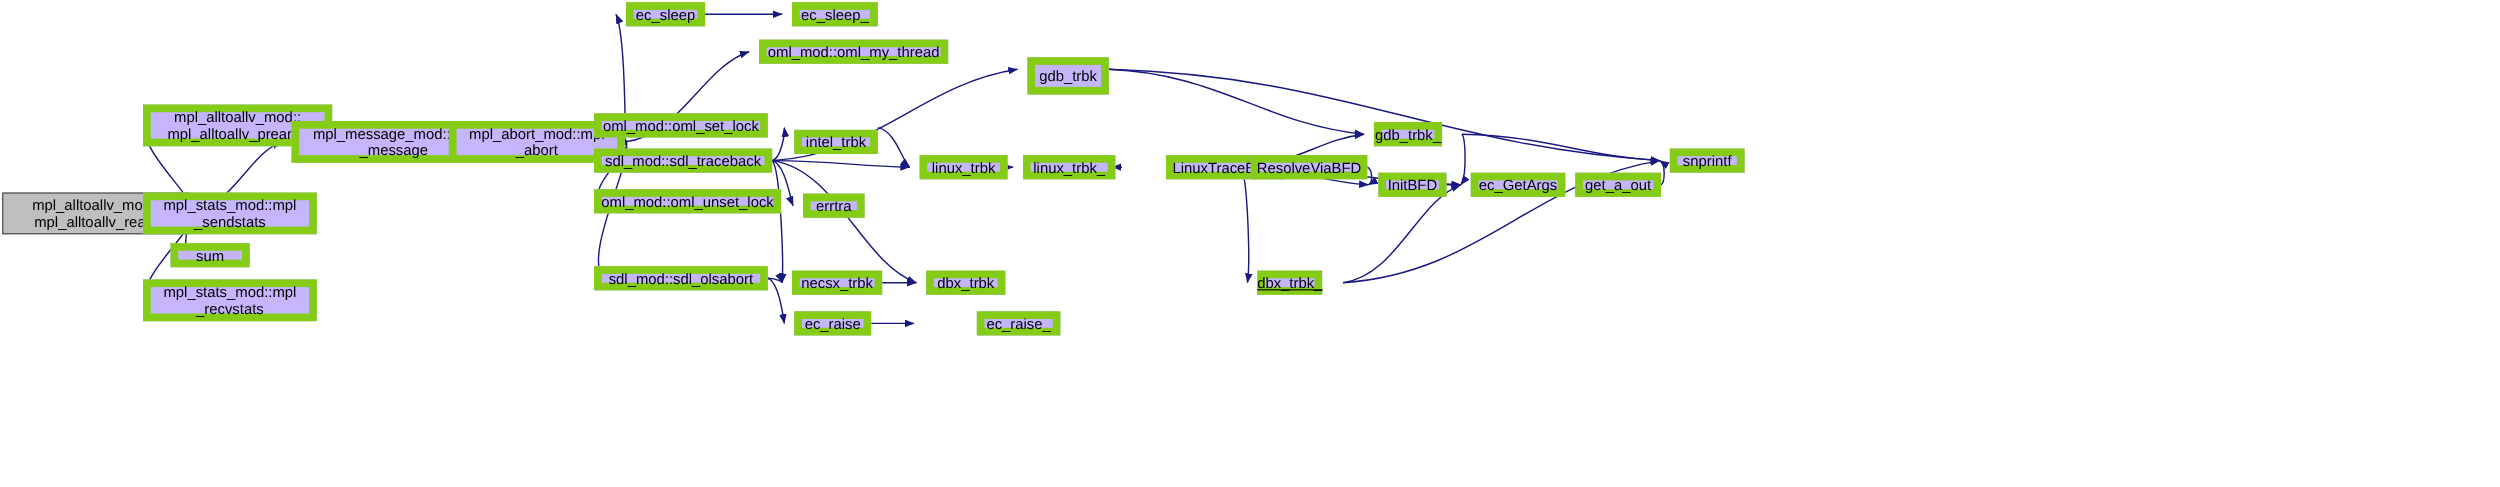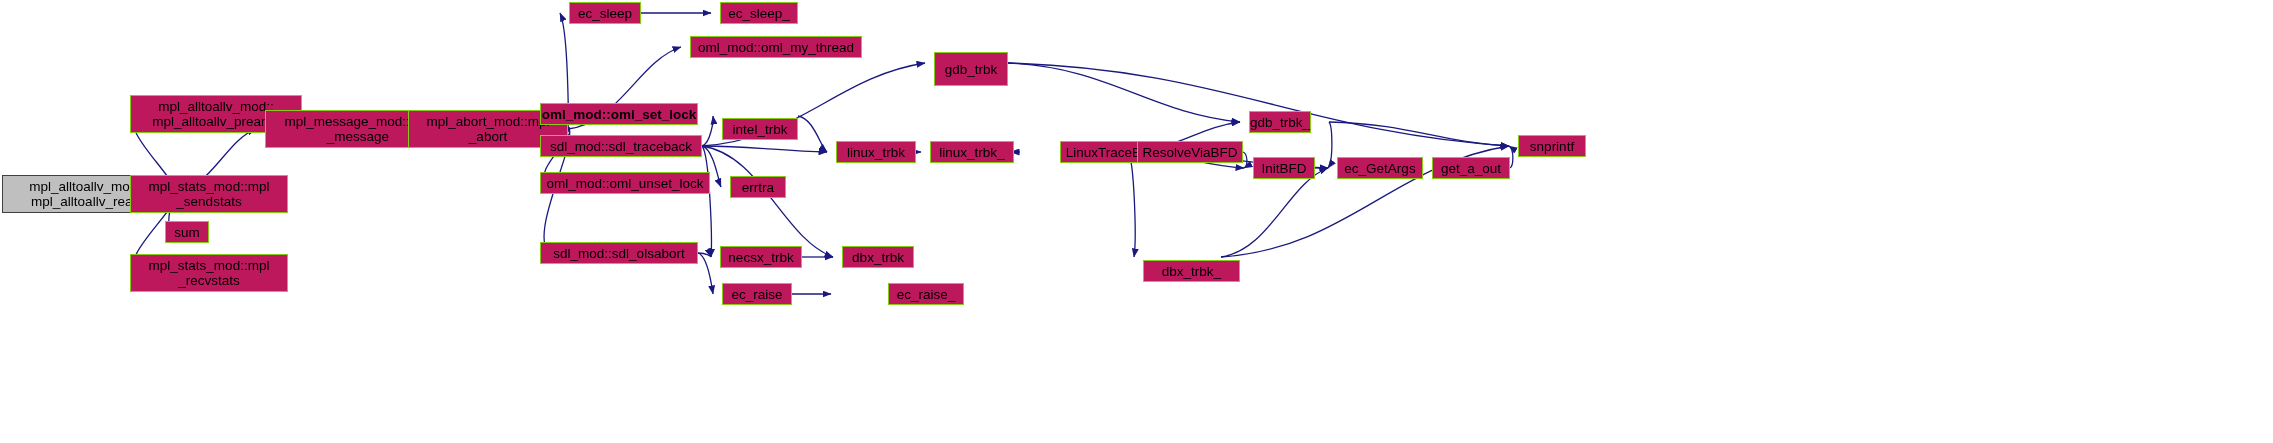--- a/index.html
+++ b/index.html
@@ -2,22 +2,22 @@
 <html><head>
 <meta charset="utf-8">
 <style>
   html,body{margin:0;padding:0;background:#ffffff;}
   body{font-family:"Liberation Sans","DejaVu Sans",sans-serif;}
   #canvas{position:relative;width:2273px;height:443px;background:#ffffff;overflow:hidden;}
   svg#edges{position:absolute;left:0;top:0;width:2273px;height:443px;}
   .node{
     position:absolute;
     box-sizing:border-box;
-    border:1px solid #84cc16;
-    background:#be185d;
+    border:7px solid #84cc16;
+    background:#c4b5fd;
     color:#000000;
     display:flex;
     align-items:center;
     justify-content:center;
     text-align:center;
     font-size:13.5px;
     line-height:15px;
     letter-spacing:0px;
     white-space:pre-line;
     font-family:"Liberation Sans","DejaVu Sans",sans-serif;
@@ -83,45 +83,45 @@
         <path d="M1510,168 C1513.36,166.35 1514.64,149.63 1509,146" marker-end="url(#arrow)"></path>
       </g>
   </svg>
   <div id="node-layer">
       <div class="node root" style="left: 2px; top: 175px; width: 170px; height: 38px;">mpl_alltoallv_mod::
 mpl_alltoallv_real4</div>
       <div class="node" style="left: 130px; top: 95px; width: 172px; height: 38px;">mpl_alltoallv_mod::
 mpl_alltoallv_preamb</div>
       <div class="node" style="left: 130px; top: 175px; width: 158px; height: 38px;">mpl_stats_mod::mpl
 _sendstats</div>
-      <div class="node" style="left: 165px; top: 221px; width: 44px; height: 22px;">sum</div>
+      <div class="node" style="left: 155px; top: 221px; width: 72px; height: 22px;">sum</div>
       <div class="node" style="left: 130px; top: 254px; width: 158px; height: 38px;">mpl_stats_mod::mpl
 _recvstats</div>
       <div class="node" style="left: 265px; top: 110px; width: 186px; height: 38px;">mpl_message_mod::mpl
 _message</div>
       <div class="node" style="left: 408px; top: 110px; width: 160px; height: 38px;">mpl_abort_mod::mpl
 _abort</div>
       <div class="node" style="left: 569px; top: 2px; width: 72px; height: 22px;">ec_sleep</div>
       <div class="node" style="left: 690px; top: 36px; width: 172px; height: 22px;">oml_mod::oml_my_thread</div>
-      <div class="node" style="left: 540px; top: 103px; width: 158px; height: 22px; font-weight: bold;">oml_mod::oml_set_lock</div>
+      <div class="node" style="left: 540px; top: 103px; width: 158px; height: 22px;">oml_mod::oml_set_lock</div>
       <div class="node" style="left: 540px; top: 135px; width: 162px; height: 22px;">sdl_mod::sdl_traceback</div>
       <div class="node" style="left: 540px; top: 172px; width: 170px; height: 22px;">oml_mod::oml_unset_lock</div>
       <div class="node" style="left: 540px; top: 242px; width: 158px; height: 22px;">sdl_mod::sdl_olsabort</div>
       <div class="node" style="left: 720px; top: 2px; width: 78px; height: 22px;">ec_sleep_</div>
       <div class="node" style="left: 722px; top: 118px; width: 76px; height: 22px;">intel_trbk</div>
       <div class="node" style="left: 730px; top: 176px; width: 56px; height: 22px;">errtra</div>
       <div class="node" style="left: 720px; top: 246px; width: 82px; height: 22px;">necsx_trbk</div>
       <div class="node" style="left: 722px; top: 283px; width: 70px; height: 22px;">ec_raise</div>
       <div class="node" style="left: 934px; top: 52px; width: 74px; height: 34px;">gdb_trbk</div>
       <div class="node" style="left: 836px; top: 141px; width: 80px; height: 22px;">linux_trbk</div>
       <div class="node" style="left: 842px; top: 246px; width: 72px; height: 22px;">dbx_trbk</div>
       <div class="node" style="left: 888px; top: 283px; width: 76px; height: 22px;">ec_raise_</div>
       <div class="node" style="left: 930px; top: 141px; width: 84px; height: 22px;">linux_trbk_</div>
       <div class="node" style="left: 1020px; top: 141px; width: 108px; height: 22px; margin-left: 40px;">LinuxTraceBack</div>
       <div class="node" style="left: 1137px; top: 141px; width: 106px; height: 22px;">ResolveViaBFD</div>
       <div class="node" style="left: 1253px; top: 157px; width: 62px; height: 22px;">InitBFD</div>
       <div class="node" style="left: 1249px; top: 111px; width: 62px; height: 22px;">gdb_trbk_</div>
       <div class="node" style="left: 1337px; top: 157px; width: 86px; height: 22px;">ec_GetArgs</div>
-      <div class="node" style="left: 1143px; top: 260px; width: 97px; height: 22px;">dbx_trbk_</div>
+      <div class="node" style="left: 1143px; top: 246px; width: 59px; height: 22px; text-decoration: underline;">dbx_trbk_</div>
       <div class="node" style="left: 1432px; top: 157px; width: 78px; height: 22px;">get_a_out</div>
       <div class="node" style="left: 1518px; top: 135px; width: 68px; height: 22px;">snprintf</div>
     </div>
 </div>
 
 </body></html>

